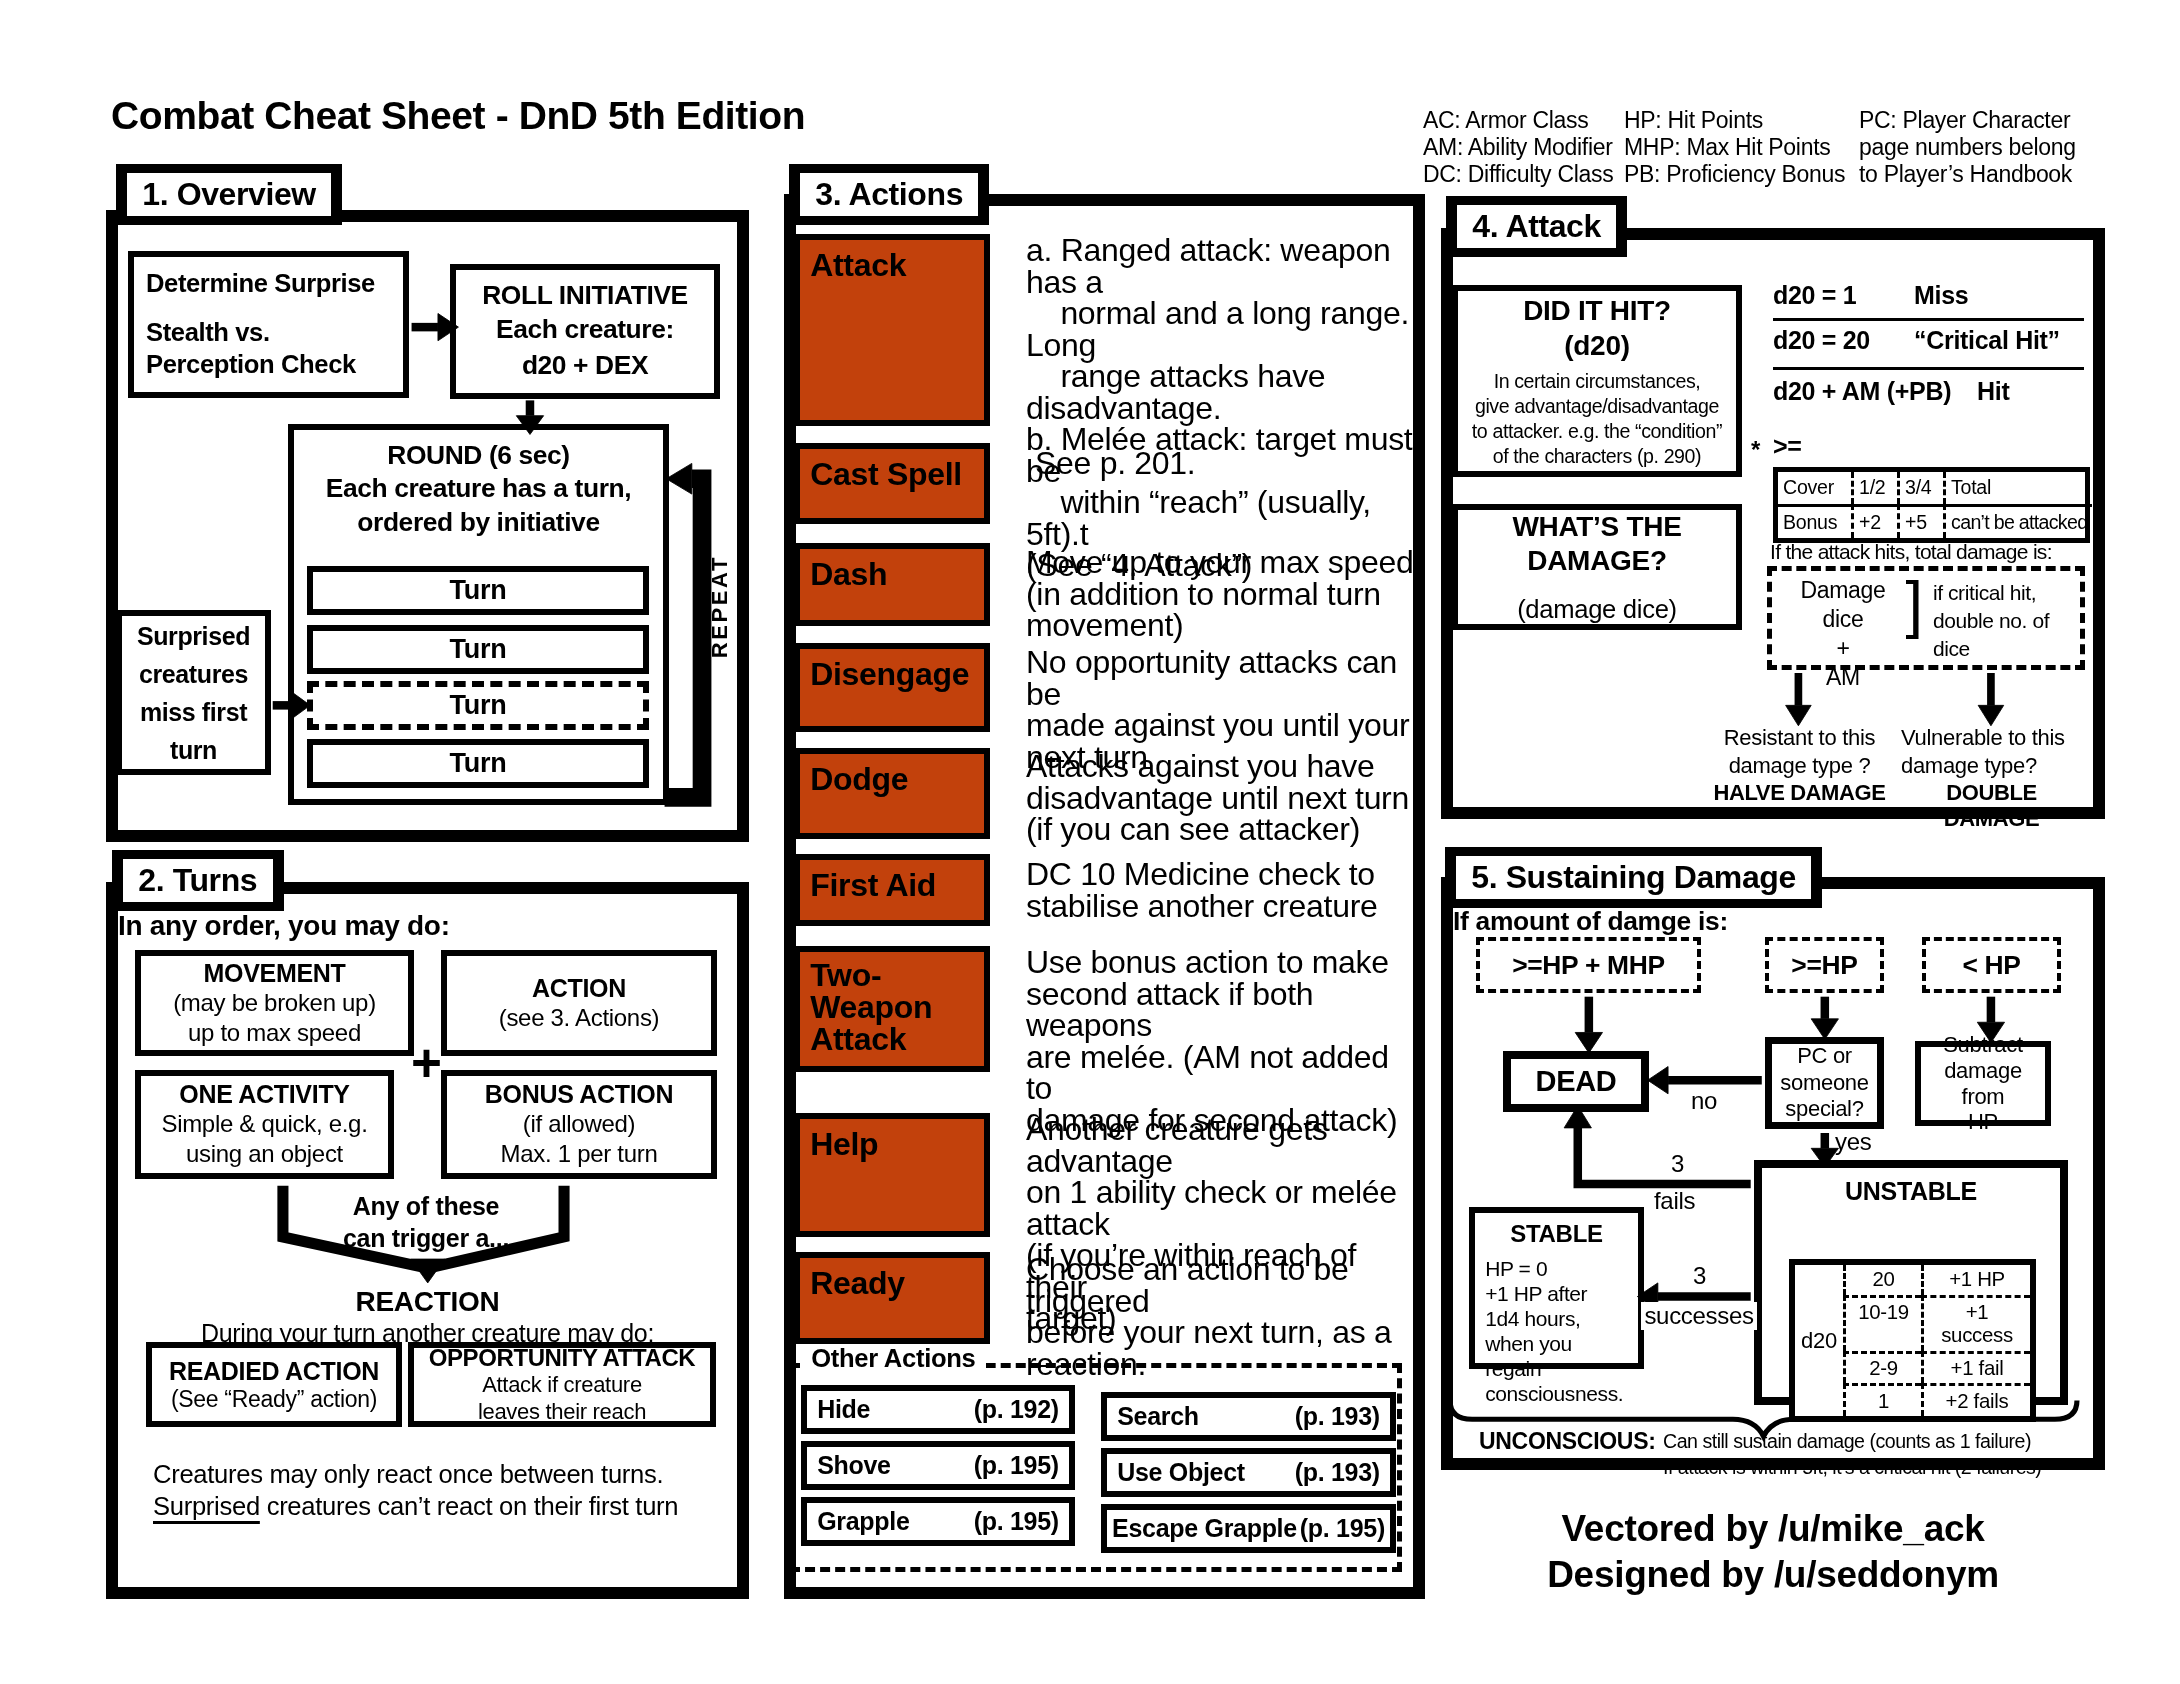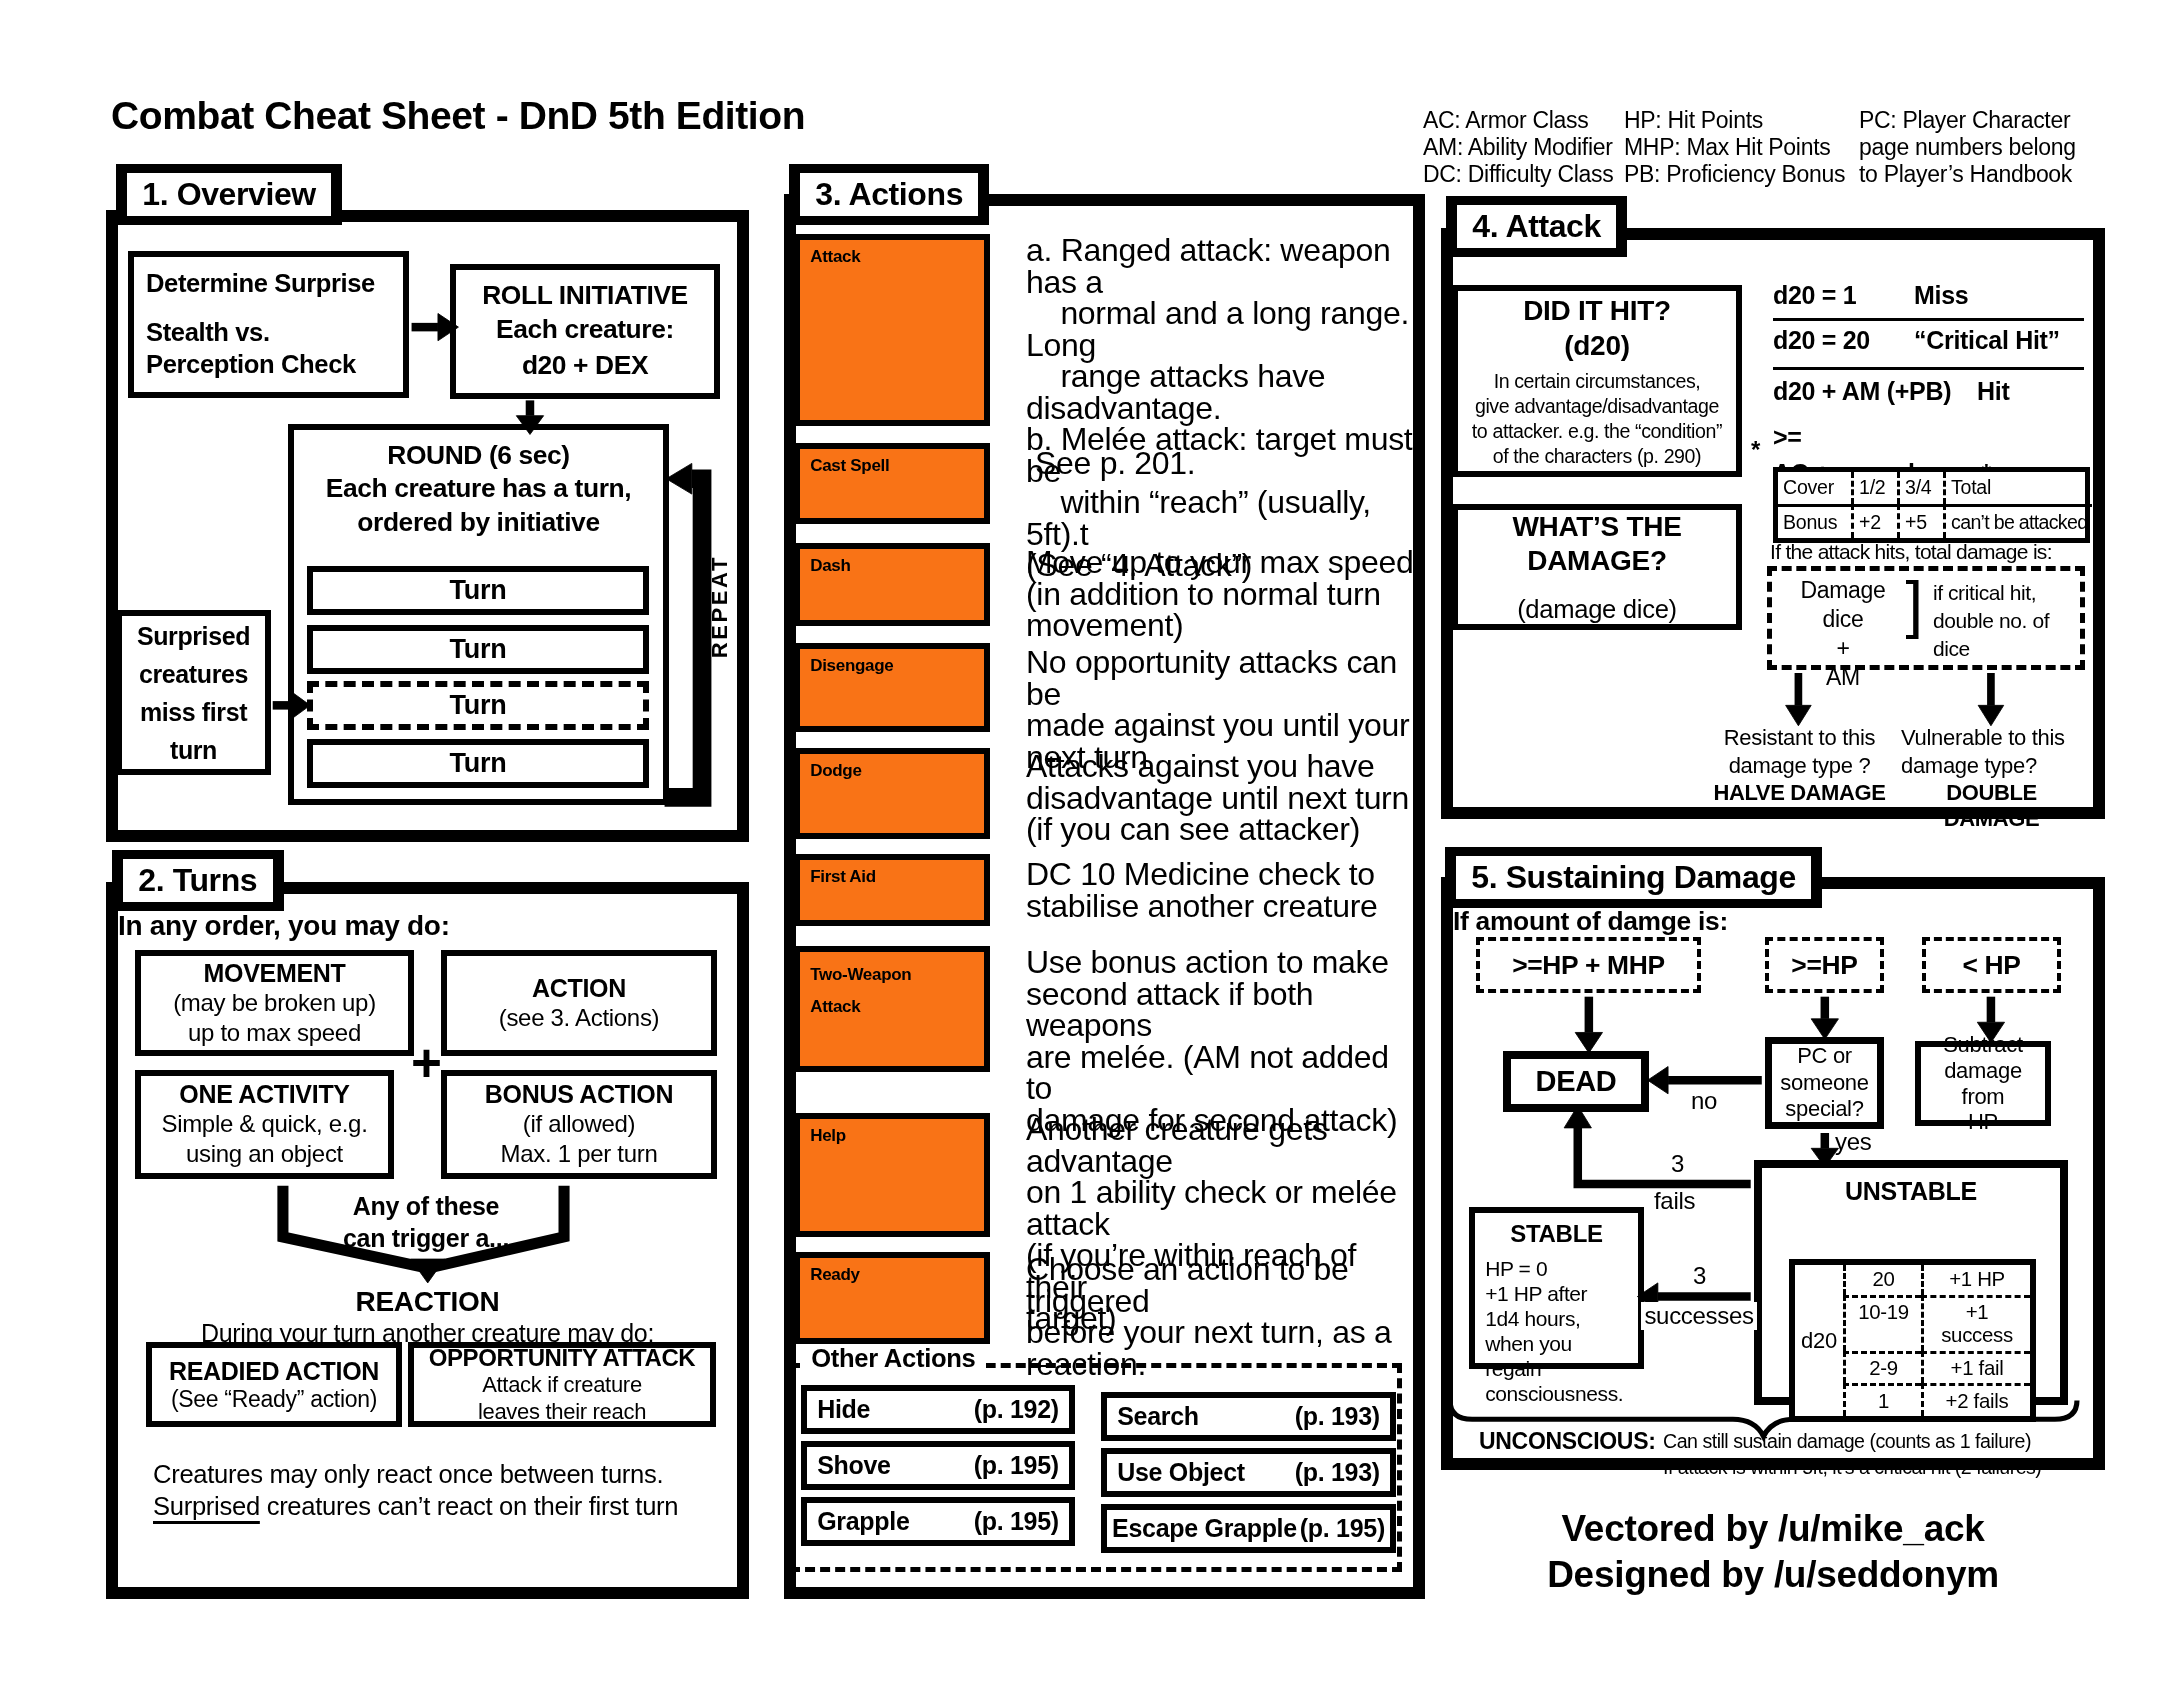--- a/index.html
+++ b/index.html
@@ -9,21 +9,21 @@
   .b{font-weight:700}
   .ml{white-space:pre-line}
   .frame{position:absolute;border:12px solid #000;box-sizing:border-box;background:transparent}
   .chip{position:absolute;background:#000;padding:9.4px 11px;z-index:6}
   .chipin{background:#fff;padding:2.6px 15.3px;font-weight:700;font-size:32px;white-space:nowrap;letter-spacing:-0.4px}
   .box{position:absolute;border:6.8px solid #000;background:#fff;box-sizing:border-box;
        display:flex;flex-direction:column;align-items:center;justify-content:center;text-align:center}
   .fh{font-weight:700}
   .fb{font-weight:400}
   .albox{position:absolute;border:6.8px solid #000;box-sizing:border-box;padding:6.8px 10.2px;
-         font-size:17px;font-weight:700;white-space:pre-line;background:#f97316}
+         font-size:32px;font-weight:700;white-space:pre-line;background:#c2410c}
   .desc{position:absolute;left:1026px;width:394px;font-size:32px;line-height:31.5px;white-space:pre-wrap}
   .oar{position:absolute;border:6px solid #000;box-sizing:border-box;display:flex;justify-content:space-between;
        align-items:center;padding:0 10.2px;font-weight:700;font-size:25px;background:#fff}
   .hrow{position:relative;font-size:25px;font-weight:700}
   .hl{position:absolute;left:0}
   .hr{position:absolute;left:141px}
   .ctab{position:absolute;display:grid;grid-template-columns:73px 46px 46px 1fr;border:5.1px solid #000;
         box-sizing:border-box;font-size:19.6px;letter-spacing:-0.3px;background:#fff}
   .ctab div{padding:4.3px 5.1px;white-space:nowrap}
   .ctab .r2{border-top:3.4px solid #000}
@@ -238,21 +238,21 @@
 
 <div class="t" style="left:1773px;top:281px;width:311px">
   <div class="hrow" style="height:37px;border-bottom:3.4px solid #000">
     <span class="hl">d20 = 1</span>
     <span class="hr">Miss</span>
   </div>
   <div class="hrow" style="height:41px;border-bottom:3.4px solid #000;padding-top:5.1px">
     <span class="hl" style="top:5.1px">d20 = 20</span>
     <span class="hr" style="top:5.1px">“Critical Hit”</span>
   </div>
-  <div class="hrow" style="height:41px;padding-top:12px">
+  <div class="hrow" style="height:41px;padding-top:21px">
     <span class="hl" style="top:6.8px">d20 + AM (+PB)</span>
     <span class="hr" style="top:6.8px;left:204px">Hit</span>
   </div>
   <div class="hrow" style="height:36px">&gt;=</div>
   <div class="hrow" style="height:32px">AC + cover bonus*</div>
 </div>
 
 <div class="t fh" style="left:1751px;top:436px;font-size:24px">*</div>
 
 <div class="ctab" style="left:1773px;top:467px;width:317px">

